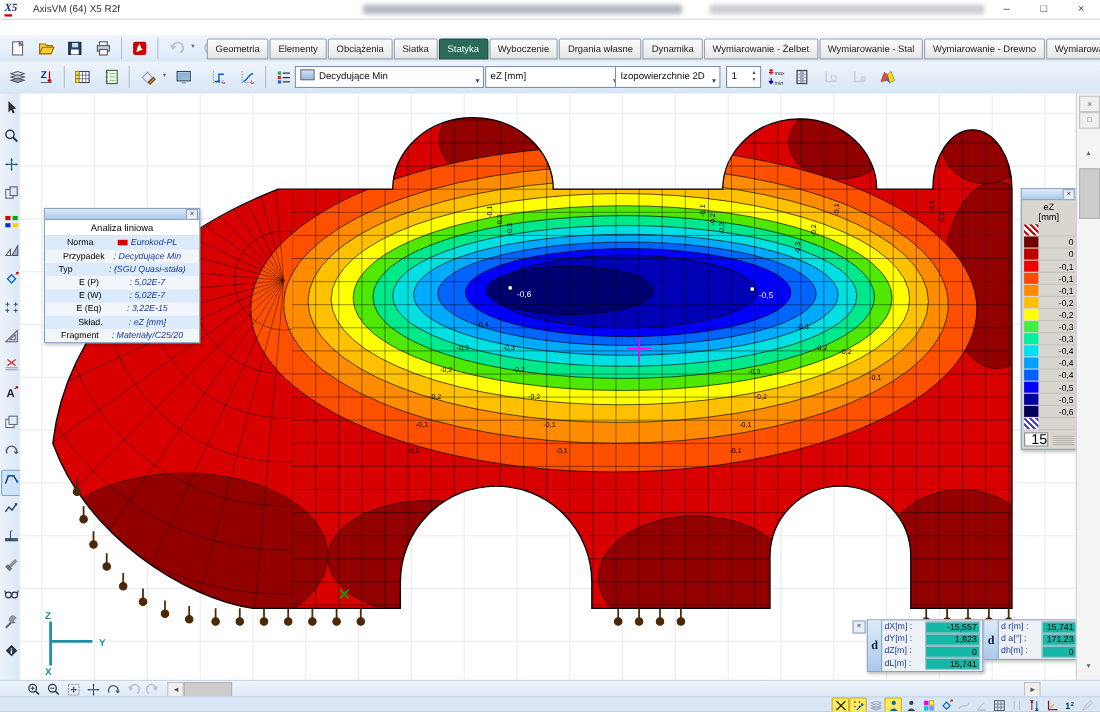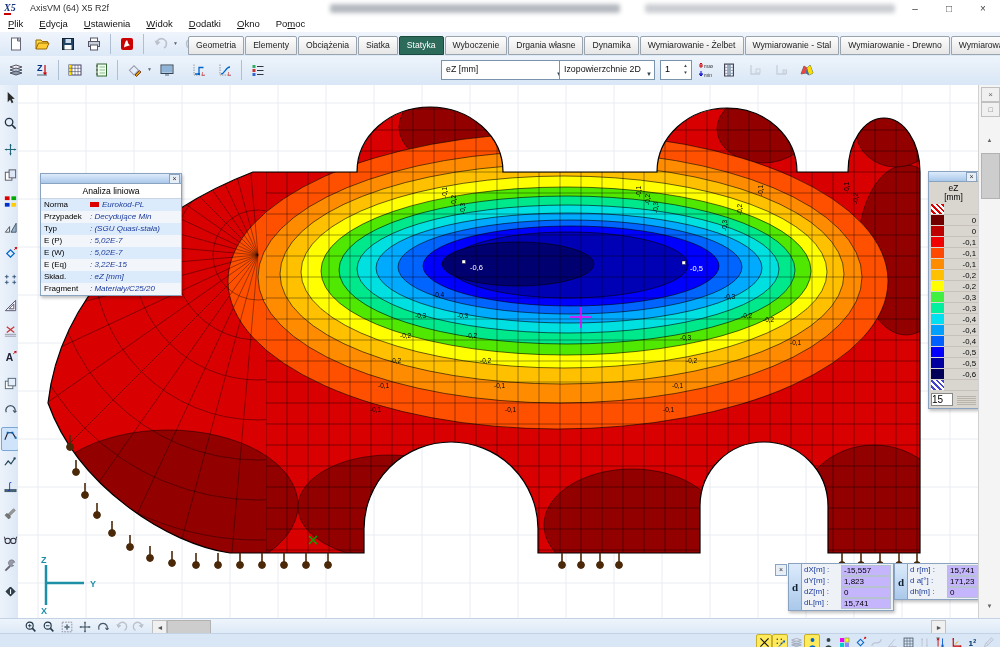--- a/index.html
+++ b/index.html
@@ -37,43 +37,43 @@
   
   #leftbar{left:0;top:85px;width:18px;height:533px;background:linear-gradient(90deg,#edf3fb,#dce8f6);border-right:1px solid #b9c9dc;}
   .lbtn{position:absolute;left:1px;width:16px;height:22px;text-align:center;border:1px solid transparent;border-radius:2px;}
   .lbtn.selected{background:#cfe4fa;border-color:#7aa7d8;}
   
   #canvas{left:18px;top:85px;width:960px;height:533px;background:#fff;}
   
   .palette{position:absolute;background:#f2f5f9;border:1px solid #8aa3c0;box-shadow:1px 2px 3px rgba(0,0,0,.25);font-size:8px;}
   .pal-title{height:9px;background:linear-gradient(#dcebfb,#aac8ea);border-bottom:1px solid #8aa3c0;position:relative;}
   .pal-x{position:absolute;right:1px;top:0px;width:9px;height:8px;background:#e8eef6;border:1px solid #8aa3c0;font-size:7px;line-height:7px;text-align:center;color:#333;cursor:pointer;}
-  #infopanel{left:22px;top:88px;width:140px;}
+  #infopanel{left:22px;top:104px;width:140px;}
   #infopanel .hd{text-align:center;font-size:8.6px;padding:2px 0;background:#fff;border-bottom:1px solid #c8d4e2;color:#000;}
-  .inforow{display:flex;height:12px;line-height:12px;padding:0 3px;color:#000;}
+  .inforow{display:flex;height:12px;line-height:12px;padding:0 3px;color:#000;justify-content:center;}
   .inforow:nth-child(odd){background:#dcebfb;}
   .inforow .lab{width:46px;}
   .inforow .val{color:#1a3a9c;white-space:nowrap;font-style:italic;}
   .flag{display:inline-block;width:9px;height:5px;background:#d00;margin-right:3px;}
   
   #legend{left:910px;top:86px;width:49px;background:#d9d6d0;}
   #legend .lt{text-align:center;font-size:8.4px;line-height:9px;padding:2px 0;color:#000;}
   .legrow{display:flex;height:11px;align-items:stretch;padding-left:2px;}
   .legsw{width:13px;height:10px;}
   .legval{flex:1;text-align:right;font-size:7.8px;line-height:11px;padding-right:2px;color:#000;border-bottom:1px solid #c6c2bb;}
   .hatch-red{background:repeating-linear-gradient(45deg,#fff 0 2px,#d00 2px 4px);}
   .hatch-blue{background:repeating-linear-gradient(45deg,#fff 0 2px,#44c 2px 4px);}
-  #levelbox{margin:2px 2px 2px 2px;width:20px;height:11px;background:#fff;border:1px solid #888;font-size:10px;line-height:11px;text-align:left;}
+  #levelbox{margin:2px 2px 2px 2px;width:20px;height:11px;background:#fff;border:1px solid #888;font-size:13px;line-height:11px;text-align:right;}
   
   .coordpal{position:absolute;background:#eef2f7;border:1px solid #8aa3c0;box-shadow:1px 2px 3px rgba(0,0,0,.25);display:flex;}
   .dstrip{width:12px;background:linear-gradient(#dcebfb,#aac8ea);border-right:1px solid #8aa3c0;font:bold 11px "Liberation Serif",serif;color:#123;text-align:center;display:flex;align-items:center;justify-content:center;}
   .crows{flex:1;padding:1px 2px;}
   .crow{display:flex;height:11px;line-height:10px;font-size:8px;}
   .crow .cl{color:#1a3a9c;width:37px;white-space:nowrap;}
-  .crow .cv{flex:1;background:#c4b5fd;border:1px solid #b6c2d0;padding:0 2px;color:#000;white-space:nowrap;}
+  .crow .cv{flex:1;background:#14b8a6;border:1px solid #b6c2d0;padding:0 2px;color:#000;white-space:nowrap;text-align:right;}
   .xbtn{position:absolute;width:10px;height:10px;background:#e8eef6;border:1px solid #8aa3c0;font-size:7px;line-height:9px;text-align:center;color:#333;}
   
   #vscroll{left:978px;top:85px;width:22px;height:533px;background:#f4f4f4;border-left:1px solid #d0d0d0;}
   .scr-el{position:absolute;left:2px;width:17px;text-align:center;color:#666;font-size:6px;}
   .scr-btn{border:1px solid #c0c0c0;background:#f0f0f0;height:13px;line-height:13px;}
   #vthumb{top:68px;height:44px;left:2px;width:17px;background:#cdcdcd;border:1px solid #b2b2b2;position:absolute;}
   #hscroll{left:0;top:618px;width:1000px;height:15px;background:linear-gradient(#eef4fb,#dce9f7);border-top:1px solid #c3d2e4;white-space:nowrap;}
   #hscroll .tbtn{width:16px;height:13px;margin:0;}
   #hscroll .tbtn svg{margin-top:0px;}
   .harrow{display:inline-block;width:13px;height:13px;border:1px solid #c0c0c0;background:#f0f0f0;color:#555;font-size:7px;line-height:13px;text-align:center;vertical-align:top;margin-top:1px;}
@@ -92,21 +92,20 @@
   <div id="titlebar" class="abs">
     <div id="applogo" class="abs"><b>X</b>5</div>
     <div id="apptitle" class="abs">AxisVM (64) X5 R2f</div>
     <div class="blurblock abs" style="left:330px;width:290px;"></div>
     <div class="blurblock abs" style="left:645px;width:250px;opacity:.45;"></div>
     <div class="winbtn abs" style="right:68px;">–</div>
     <div class="winbtn abs" style="right:34px;">□</div>
     <div class="winbtn abs" style="right:0;">×</div>
   </div>
 
-  <div id="menubar" class="abs"><span class="menuitem"><u>P</u>lik</span><span class="menuitem"><u>E</u>dycja</span><span class="menuitem"><u>U</u>stawienia</span><span class="menuitem"><u>W</u>idok</span><span class="menuitem"><u>D</u>odatki</span><span class="menuitem"><u>O</u>kno</span><span class="menuitem">Po<u>m</u>oc</span></div>
 
   <div id="rowA" class="abs">
     <div id="filebtns" class="abs" style="left:3px;top:0;"><span class="tbtn"><svg width="16" height="16" viewBox="0 0 16 16">
             <rect x="3.5" y="2" width="9" height="12" fill="#fff" stroke="#667"></rect>
             <path d="M9.5 2 l3 3 h-3 z" fill="#cdd" stroke="#667"></path>
           </svg></span><span class="tbtn"><svg width="16" height="16" viewBox="0 0 16 16">
             <path d="M2 13 V4 H7 L8.2 5.5 H13.5 V7" fill="#fd4" stroke="#960"></path>
             <path d="M2 13 L4.5 7 H15 L12.5 13 Z" fill="#fc3" stroke="#960"></path>
           </svg></span><span class="tbtn"><svg width="16" height="16" viewBox="0 0 16 16">
             <rect x="2.5" y="2.5" width="11" height="11" fill="#246" stroke="#123"></rect>
@@ -164,20 +163,23 @@
           </svg></span><span class="tbtn"><svg width="16" height="16" viewBox="0 0 16 16">
             <path d="M3 2.5 V13 H14" stroke="#999" fill="none" stroke-dasharray="1.5 1"></path>
             <path d="M4 12 C8 12 8.5 5 13 5" stroke="#06c" fill="none" stroke-width="1.3"></path>
             <text x="11" y="14" font-size="5" fill="#c00">L</text>
           </svg></span><span class="vsep"></span><span class="tbtn"><svg width="16" height="16" viewBox="0 0 16 16">
             <rect x="2.5" y="3" width="3" height="3" fill="#3a6"></rect>
             <rect x="2.5" y="7" width="3" height="3" fill="#c33"></rect>
             <rect x="2.5" y="11" width="3" height="3" fill="#36c"></rect>
             <path d="M7 4.5 H13.5 M7 8.5 H13.5 M7 12.5 H13.5" stroke="#334" stroke-width="1.2"></path>
           </svg></span></div>
+    <div class="combo" style="left:268px;top:4px;width:166px;">
+      <span class="mini"></span><span>Decydujące Min</span><span class="arrow">▼</span>
+    </div>
     <div class="combo" style="left:441px;top:4px;width:118px;">
       <span>eZ [mm]</span><span class="arrow">▼</span>
     </div>
     <div class="combo" style="left:559px;top:4px;width:90px;">
       <span>Izopowierzchnie 2D</span><span class="arrow">▼</span>
     </div>
     <div class="spin" style="left:660px;top:4px;">
       <span>1</span>
       <span class="ud">▲<br>▼</span>
     </div>

